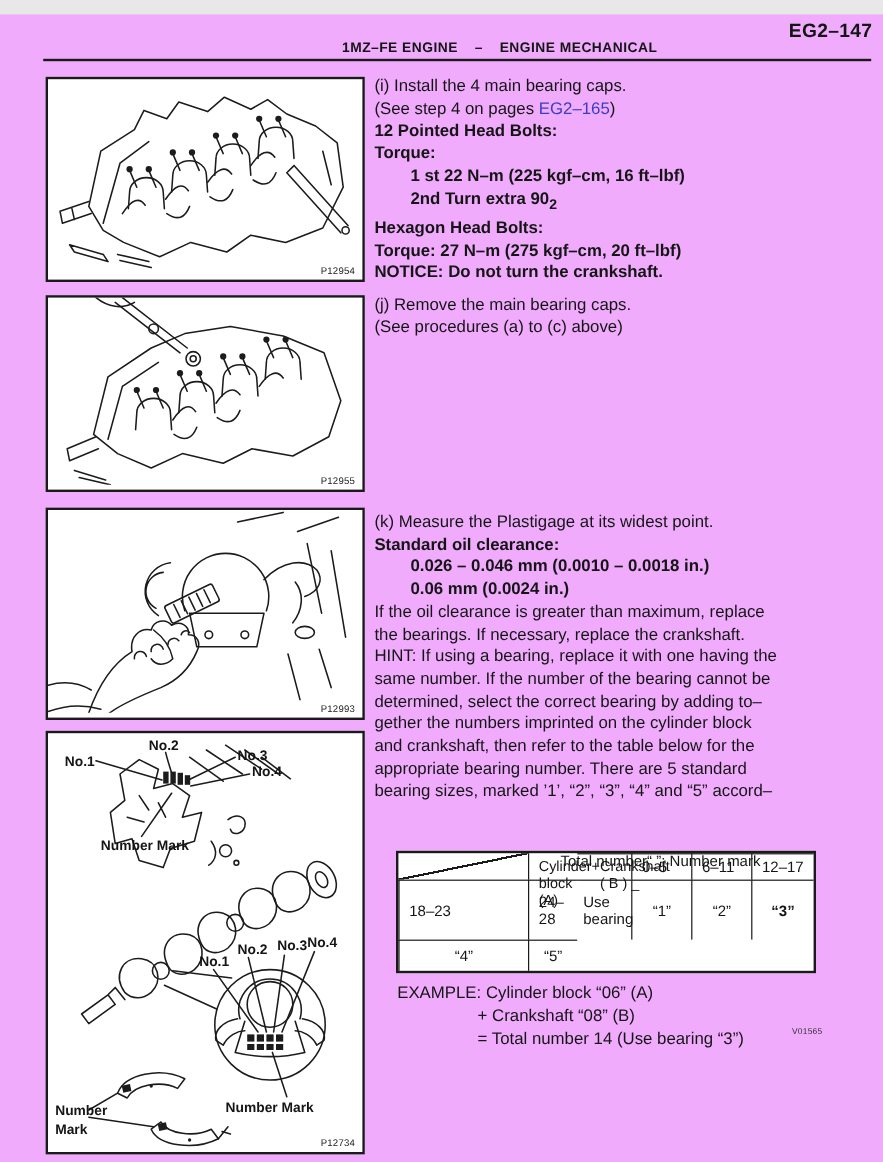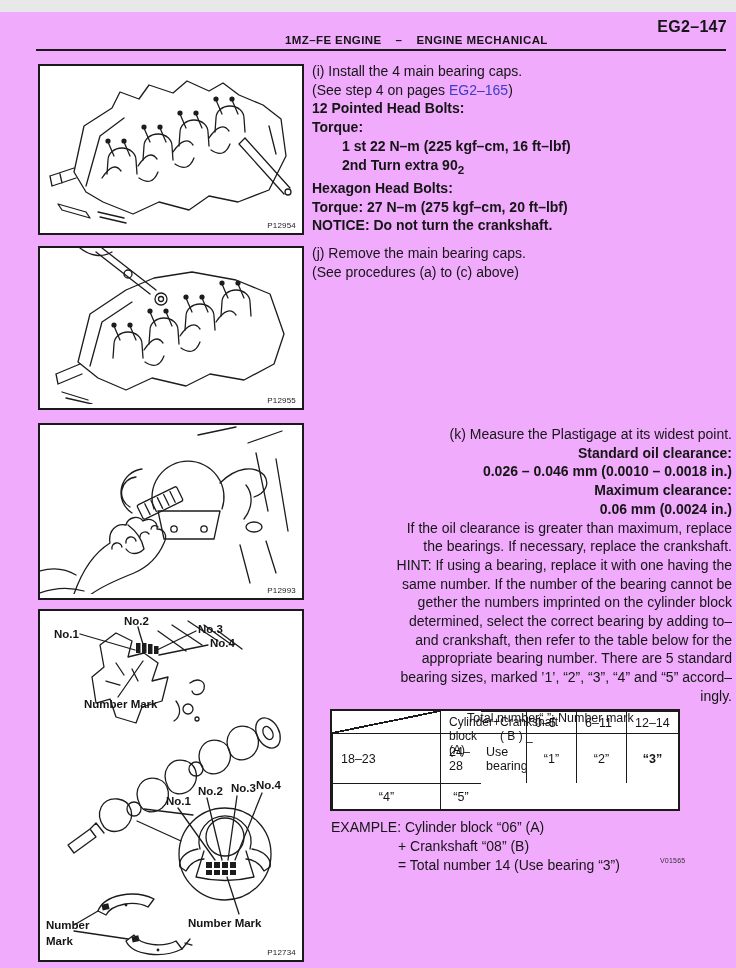--- a/index.html
+++ b/index.html
@@ -250,52 +250,50 @@
     <div class="line b">Hexagon Head Bolts:</div>
     <div class="line b">Torque: 27 N–m (275 kgf–cm, 20 ft–lbf)</div>
     <div class="line b">NOTICE: Do not turn the crankshaft.</div>
   </div>
 
   <div class="abs col" style="top:232px;">
     <div class="line">(j) Remove the main bearing caps.</div>
     <div class="line">(See procedures (a) to (c) above)</div>
   </div>
 
-  <div class="abs col" style="top:413px;text-align:right;">
+  <div class="abs col" style="top:413px;">
     <div class="line">(k) Measure the Plastigage at its widest point.</div>
     <div class="line b">Standard oil clearance:</div>
     <div class="line b indent">0.026 – 0.046 mm (0.0010 – 0.0018 in.)</div>
-    <div class="line b">Maximum clearance:</div>
     <div class="line b indent">0.06 mm (0.0024 in.)</div>
     <div class="line">If the oil clearance is greater than maximum, replace</div>
     <div class="line">the bearings. If necessary, replace the crankshaft.</div>
     <div class="line">HINT: If using a bearing, replace it with one having the</div>
     <div class="line">same number. If the number of the bearing cannot be</div>
+    <div class="line">determined, select the correct bearing by adding to–</div>
     <div class="line">gether the numbers imprinted on the cylinder block</div>
-    <div class="line">determined, select the correct bearing by adding to–</div>
     <div class="line">and crankshaft, then refer to the table below for the</div>
     <div class="line">appropriate bearing number. There are 5 standard</div>
     <div class="line">bearing sizes, marked ’1’, “2”, “3”, “4” and “5” accord–</div>
-    <div class="line">ingly.</div>
   </div>
 
   <div class="btable">
     <div class="bt-corner"></div>
     <div class="bt-header">
       <span>Total number</span>
       <span class="mark">“ ”: Number mark</span>
     </div>
     <div class="bt-rowlabel">
       <span>Cylinder block (A)</span>
       <span>+</span>
       <span>Crankshaft ( B ) _</span>
     </div>
     <div class="bt-range">0–5</div>
     <div class="bt-range">6–11</div>
-    <div class="bt-range">12–14</div>
+    <div class="bt-range">12–17</div>
     <div class="bt-range">18–23</div>
     <div class="bt-range">24–28</div>
     <div class="bt-uselabel">Use bearing</div>
     <div class="bt-num">“1”</div>
     <div class="bt-num">“2”</div>
     <div class="bt-num b">“3”</div>
     <div class="bt-num">“4”</div>
     <div class="bt-num">“5”</div>
   </div>
 

